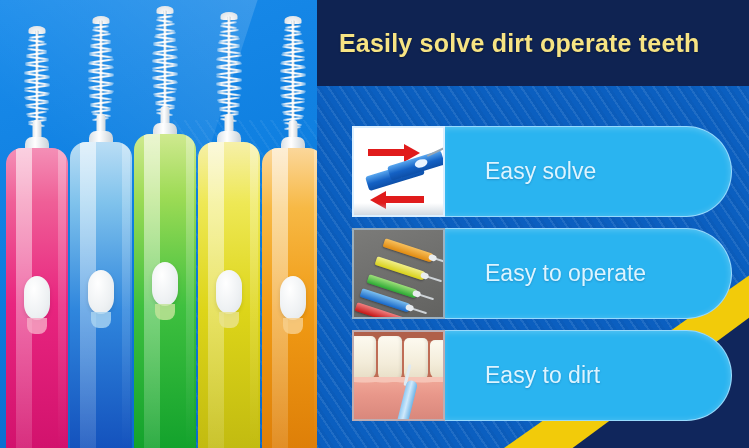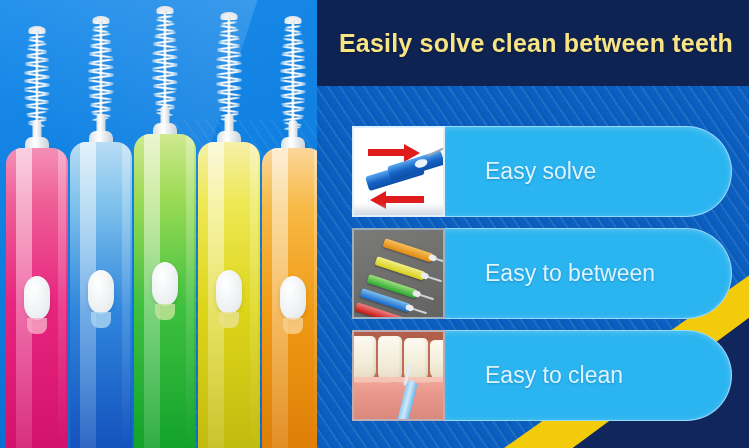--- a/index.html
+++ b/index.html
@@ -418,21 +418,21 @@
       <div class="gripbase" style="bottom:114px;background:#f8cf8c;"></div>
     </div>
   </div>
 
   <div class="right">
     <div class="base"></div>
     <div class="corner-navy"></div>
     <div class="corner-yellow"></div>
 
     <div class="header">
-      <div class="header-title">Easily solve clean between teeth</div>
+      <div class="header-title">Easily solve dirt operate teeth</div>
     </div>
 
     <div class="features">
 
       <div class="feature">
         <div class="thumb t1">
           <div class="arrow" style="left:14px;top:16px;">
             <i></i>
               <b style="left:36px;top:0;border-left:16px solid #e01b1b;"></b>
           </div>
@@ -470,36 +470,36 @@
           </div>
           <div class="mini" style="left:7px;top:58px;width:52px;background:linear-gradient(180deg,#7ec0f0,#1566c8);transform:rotate(18deg);">
             <s></s>
               <u></u>
           </div>
           <div class="mini" style="left:2px;top:72px;width:52px;background:linear-gradient(180deg,#f08080,#c41414);transform:rotate(18deg);">
             <u></u>
           </div>
         </div>
         <div class="pill">
-          <span class="pill-label">Easy to between</span>
+          <span class="pill-label">Easy to operate</span>
         </div>
       </div>
 
       <div class="feature">
         <div class="thumb t3">
           <div class="bandtop"></div>
           <div class="gum"></div>
           <div class="tooth" style="left:-4px;width:26px;height:44px;"></div>
           <div class="tooth" style="left:24px;width:24px;height:46px;"></div>
           <div class="tooth" style="left:50px;width:24px;height:44px;top:6px;"></div>
           <div class="tooth" style="left:76px;width:22px;height:40px;top:8px;"></div>
           <div class="gumline"></div>
           <div class="picktip"></div>
           <div class="pick"></div>
         </div>
         <div class="pill">
-          <span class="pill-label">Easy to clean</span>
+          <span class="pill-label">Easy to dirt</span>
         </div>
       </div>
 
     </div>
   </div>
 </div>
 
 </body></html>

